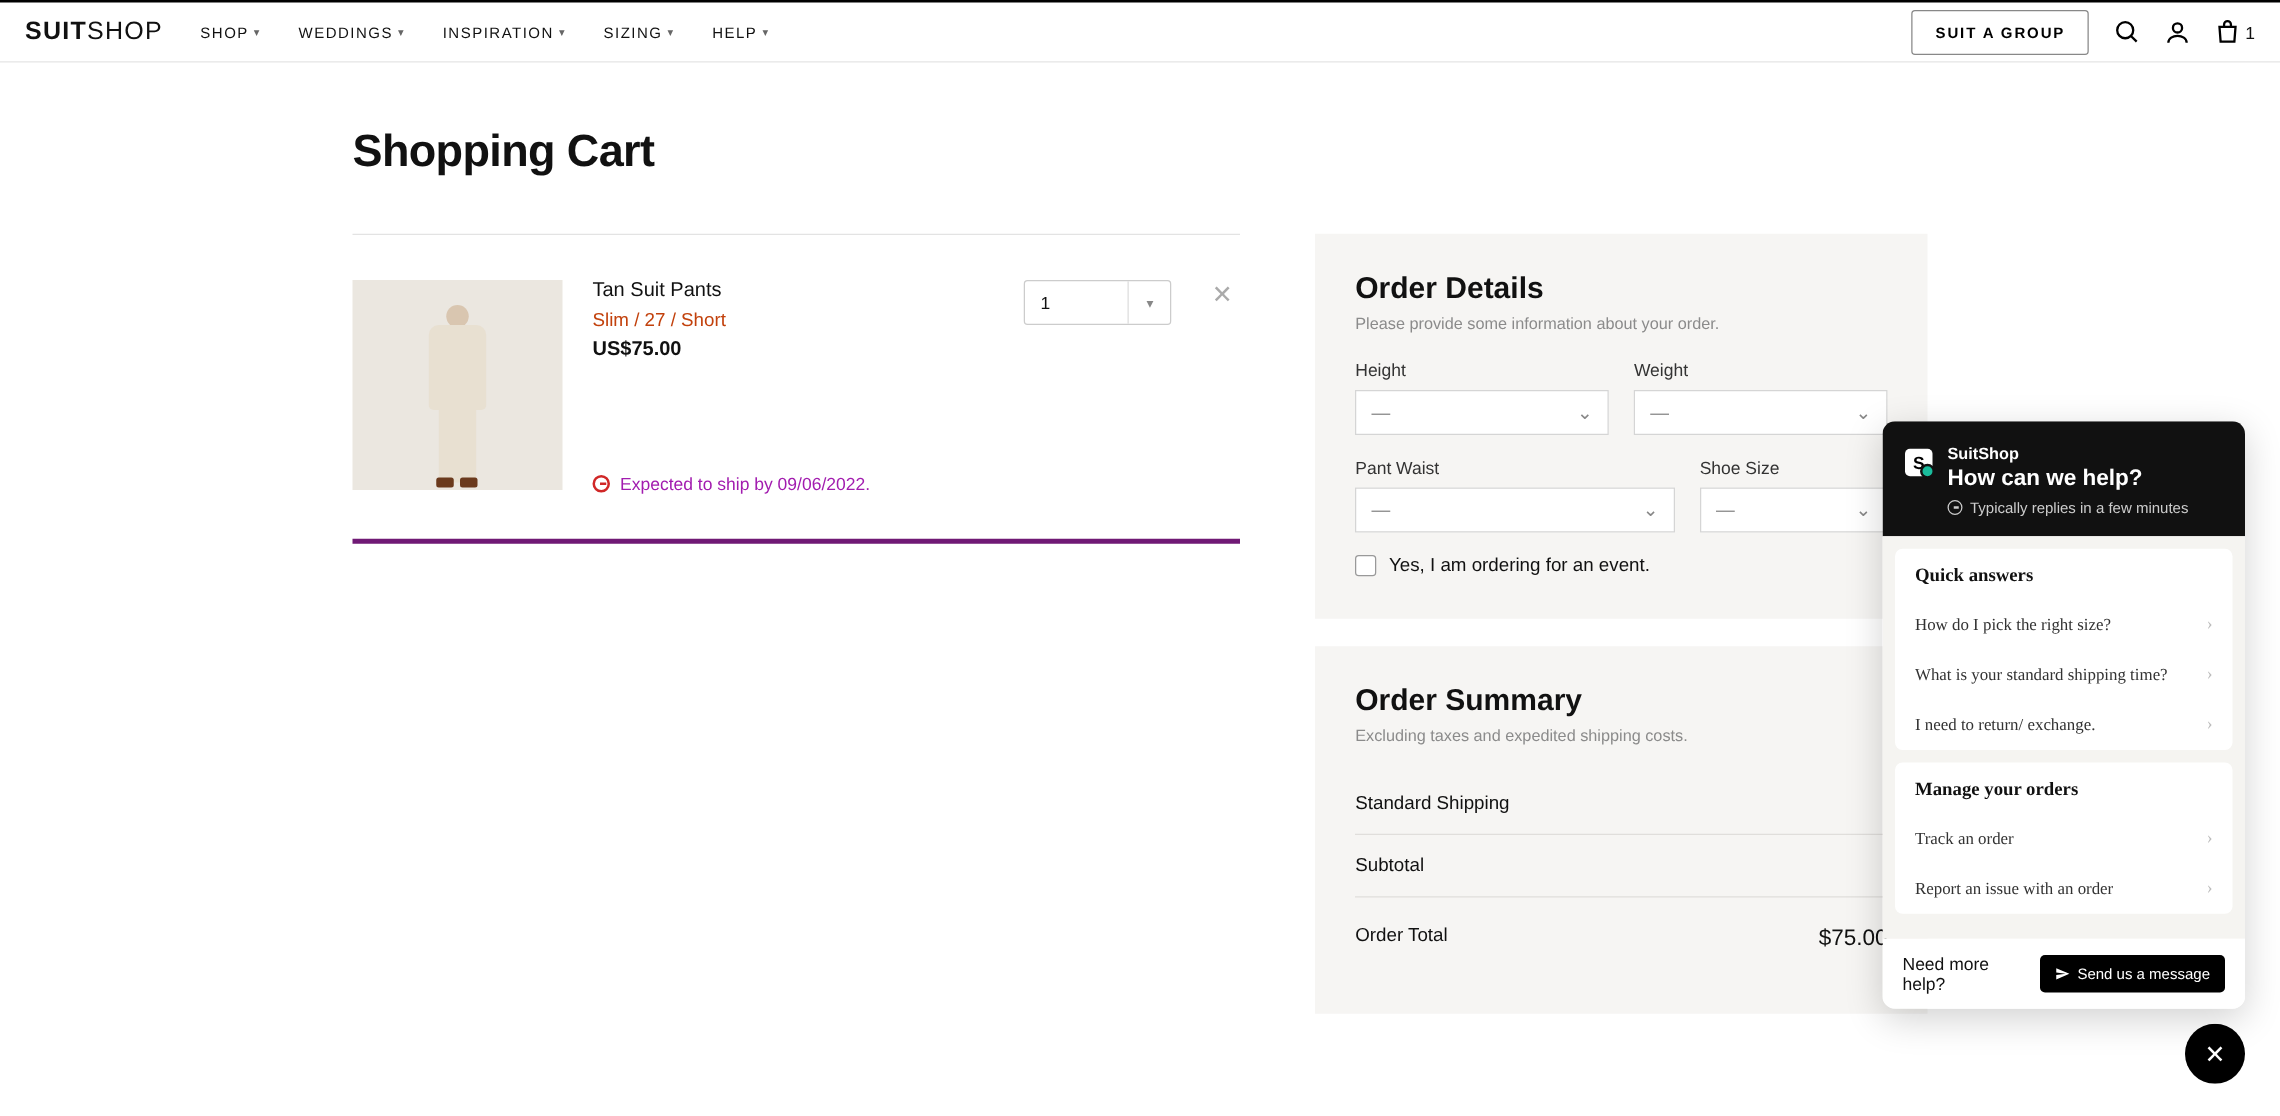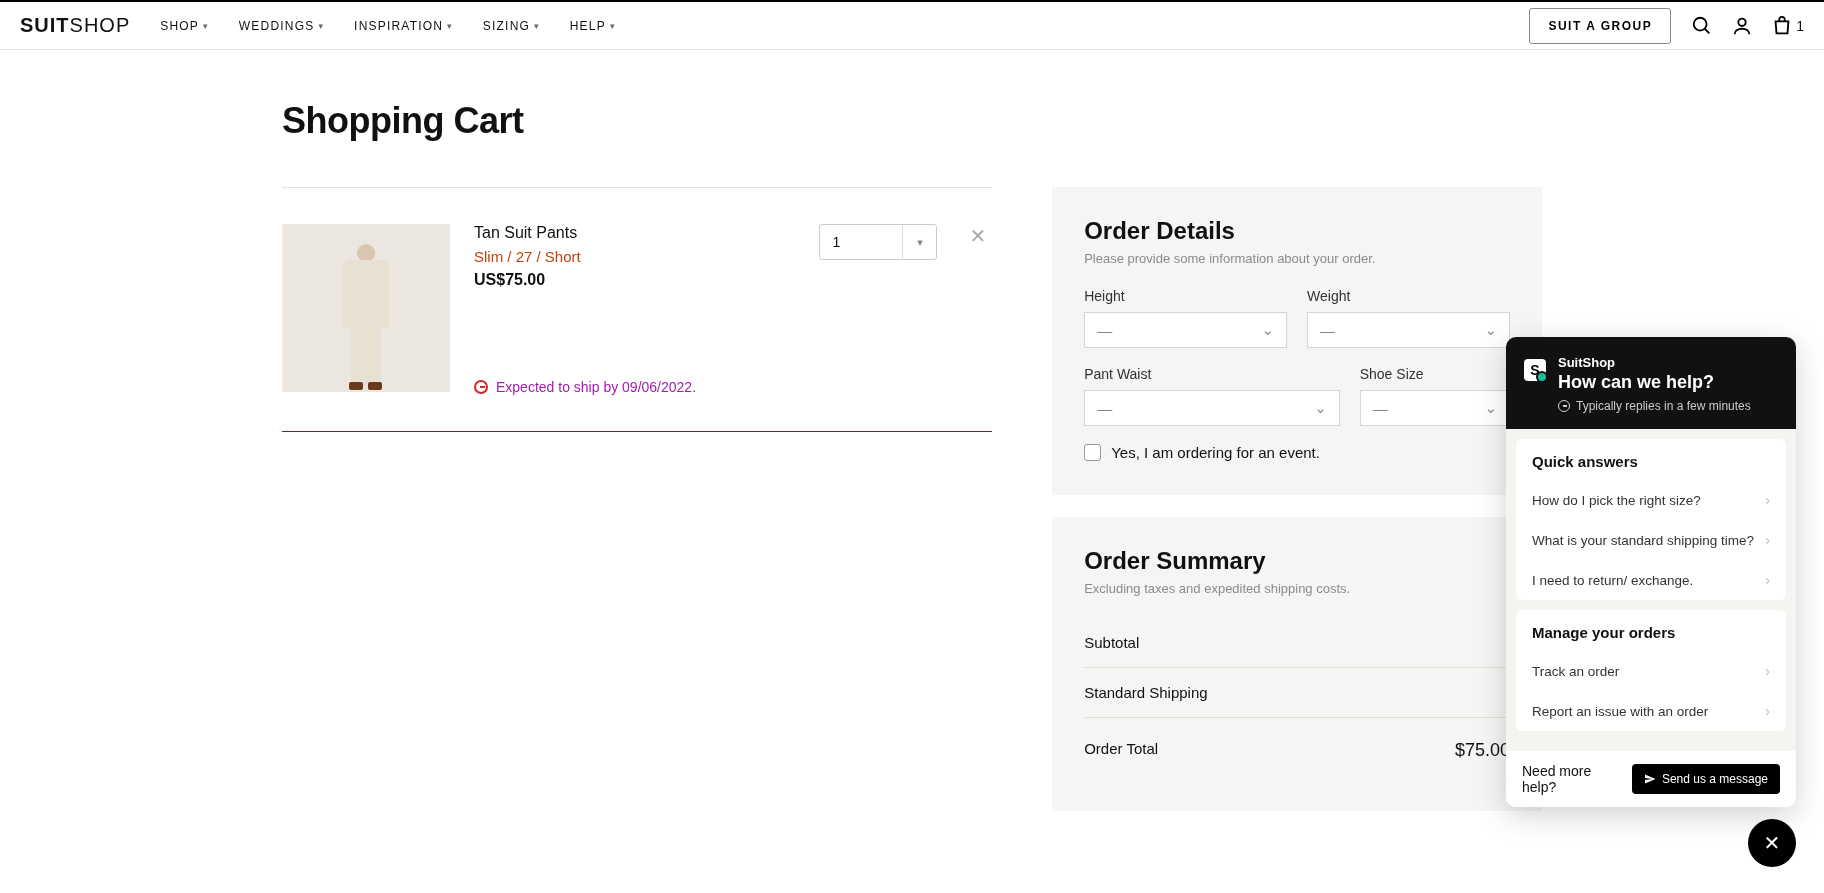--- a/index.html
+++ b/index.html
@@ -13,21 +13,21 @@
   .spacer { flex:1;}
   .suit-group-btn { border:1px solid #888; padding:10px 18px; font-size:12px; letter-spacing:1.5px; font-weight:600; background:#fff; cursor:pointer; border-radius:3px;}
   .topicons { display:flex; gap:18px; align-items:center; margin-left:20px;}
   .ticon { cursor:pointer; display:flex; align-items:center; gap:3px; }
   .cart-count { font-size:14px; font-weight:500;}
   .page { max-width:1460px; margin:0 auto; padding: 50px 100px 120px;}
   .page-title { font-size:36px; font-weight:700; letter-spacing:-0.5px; margin-bottom:45px;}
   .cols { display:flex; gap:60px; align-items:flex-start;}
   .left { flex:1.45; border-top:1px solid #e3e3e3;}
   .right { flex:1;}
-  .cart-row { display:flex; gap:24px; padding:36px 0; border-bottom:1px solid #701a75;}
+  .cart-row { display:flex; gap:24px; padding:36px 0; border-bottom:4px solid #701a75;}
   .thumb { width:168px; height:168px; background:#ebe7e0; display:flex; align-items:flex-end; justify-content:center; position:relative;}
   .mannequin { width:60px; height:150px; position:relative;}
   .m-head{width:18px;height:18px;background:#d9c6b0;border-radius:50%;position:absolute;top:2px;left:21px;}
   .m-torso{width:46px;height:68px;background:#e8e0d1;position:absolute;top:18px;left:7px;border-radius:8px 8px 4px 4px;}
   .m-legs{width:30px;height:62px;background:#e8e0d1;position:absolute;top:82px;left:15px;}
   .m-shoe1,.m-shoe2{width:14px;height:8px;background:#6b3a1d;position:absolute;top:140px;border-radius:2px;}
   .m-shoe1{left:13px;} .m-shoe2{left:32px;}
   .item-info { flex:1; display:flex; flex-direction:column;}
   .item-name { font-size:16px; font-weight:500; margin-bottom:6px;}
   .item-variant { color:#c2410c; font-size:15px; margin-bottom:6px;}
@@ -57,21 +57,21 @@
   .chat-fab { position:fixed; bottom:26px; right:28px; width:48px;height:48px;border-radius:50%;background:#000;color:#fff;display:flex;align-items:center;justify-content:center;font-size:20px;cursor:pointer;z-index:50;}
   .chat-panel { position:fixed; bottom:86px; right:28px; width:290px; background:transparent; z-index:49; box-shadow:0 8px 30px rgba(0,0,0,0.18); border-radius:10px; overflow:hidden;}
   .chat-head { background:#111; color:#fff; padding:18px 18px 16px; display:flex; gap:12px;}
   .chat-logo { width:22px;height:22px;background:#fff;border-radius:4px; color:#000; font-weight:800; display:flex;align-items:center;justify-content:center;font-size:14px; position:relative; margin-top:4px;}
   .chat-logo::after{content:'';position:absolute;width:8px;height:8px;background:#1abc9c;border-radius:50%;bottom:-2px;right:-2px;border:2px solid #111;}
   .chat-head .t1{font-size:13px;font-weight:600;margin-bottom:2px;}
   .chat-head .t2{font-size:18px;font-weight:600;margin-bottom:6px;}
   .chat-head .t3{font-size:12px;color:#ccc;display:flex;align-items:center;gap:6px;}
   .clk{width:12px;height:12px;border:1.5px solid #ccc;border-radius:50%;display:inline-block;position:relative;}
   .clk::after{content:'';position:absolute;width:4px;height:1.5px;background:#ccc;top:4px;left:4px;}
-  .chat-body { background:#f5f4f1; padding:10px;}
+  .chat-body { background:#f5f4f1; padding:10px;font-family:Liberation Serif, serif;}
   .card { background:#fff; border-radius:6px; margin-bottom:10px; overflow:hidden;}
   .card h3{ font-size:15px; font-weight:700; padding:14px 16px 10px;}
   .crow { padding:12px 16px; font-size:13.5px; color:#333; display:flex; justify-content:space-between; align-items:center; cursor:pointer;}
   .car { color:#bbb; font-size:14px;}
   .chat-foot { background:#fff; padding:12px 16px; display:flex; align-items:center; justify-content:space-between; gap:12px;}
   .chat-foot .q{font-size:14px;}
   .send-btn { background:#000;color:#fff;border:none;padding:8px 12px;font-size:12px;border-radius:4px;display:flex;align-items:center;gap:6px;cursor:pointer; white-space:nowrap;}
   svg{display:block;}
 </style>
 </head>
@@ -198,25 +198,25 @@
         <div class="cbrow">
           <div class="cbox"></div>
           <div class="cblab">Yes, I am ordering for an event.</div>
         </div>
       </div>
 
       <div class="panel">
         <h2>Order Summary</h2>
         <div class="sub">Excluding taxes and expedited shipping costs.</div>
         <div class="sum-row">
+            <span>Standard Shipping</span>
+            <span></span>
+          </div>
+        <div class="sum-row">
             <span>Subtotal</span>
-            <span></span>
-          </div>
-        <div class="sum-row">
-            <span>Standard Shipping</span>
             <span></span>
           </div>
         <div class="sum-row total">
             <span>Order Total</span>
             <span class="v">$75.00</span>
           </div>
       </div>
     </div>
   </div>
 </div>

